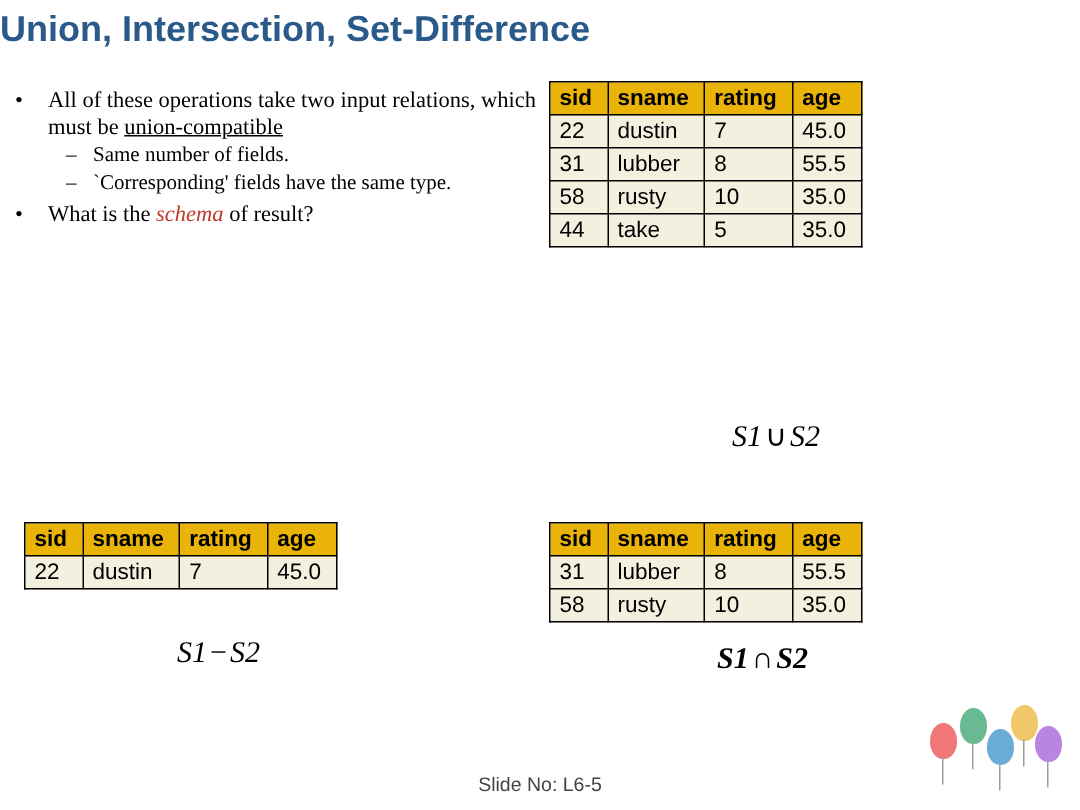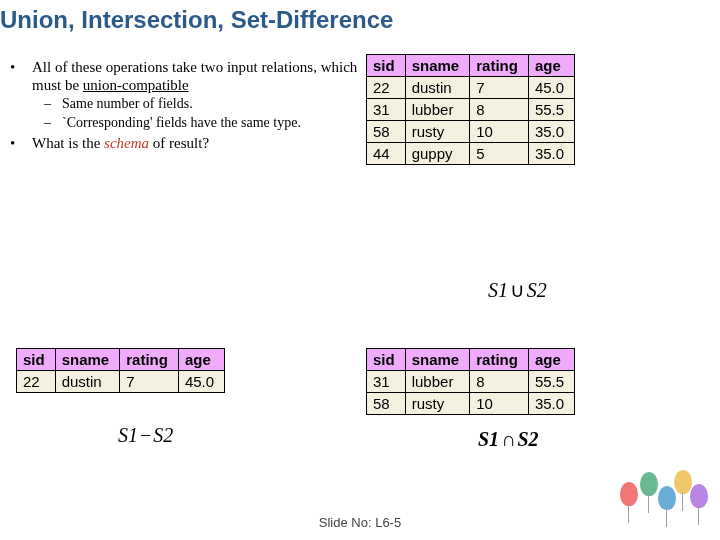--- a/index.html
+++ b/index.html
@@ -43,21 +43,21 @@
     font-size: 15px;
   }
   table.data th, table.data td {
     border: 1px solid #000;
     padding: 2px 10px 2px 6px;
     text-align: left;
     font-weight: normal;
   }
   table.data th {
     font-weight: bold;
-    background: #f0abfc;
+    background: #eab308;
   }
   table.data td { background: #f3f0df; }
   .t-big   { position: absolute; left: 366px; top: 54px; }
   .t-s1ms2 { position: absolute; left: 16px;  top: 348px; }
   .t-s1is2 { position: absolute; left: 366px; top: 348px; }
   .formula { position: absolute; font-family: "Times New Roman", serif; font-style: italic; font-size: 20px; }
   .f-union { left: 488px; top: 278px; }
   .f-minus { left: 118px; top: 424px; }
   .f-inter { left: 478px; top: 428px; font-weight: bold; }
   .f-union .op, .f-minus .op, .f-inter .op { font-style: normal; padding: 0 2px;}
@@ -140,21 +140,21 @@
         <td>55.5</td>
       </tr>
   <tr>
         <td>58</td>
         <td>rusty</td>
         <td>10</td>
         <td>35.0</td>
       </tr>
   <tr>
         <td>44</td>
-        <td>guppy</td>
+        <td>take</td>
         <td>5</td>
         <td>35.0</td>
       </tr>
 </tbody>
   </table>
 <div class="formula f-union">
   <span>S1</span><span class="op">∪</span><span>S2</span>
 </div>
 
 <table class="data t-s1ms2">

